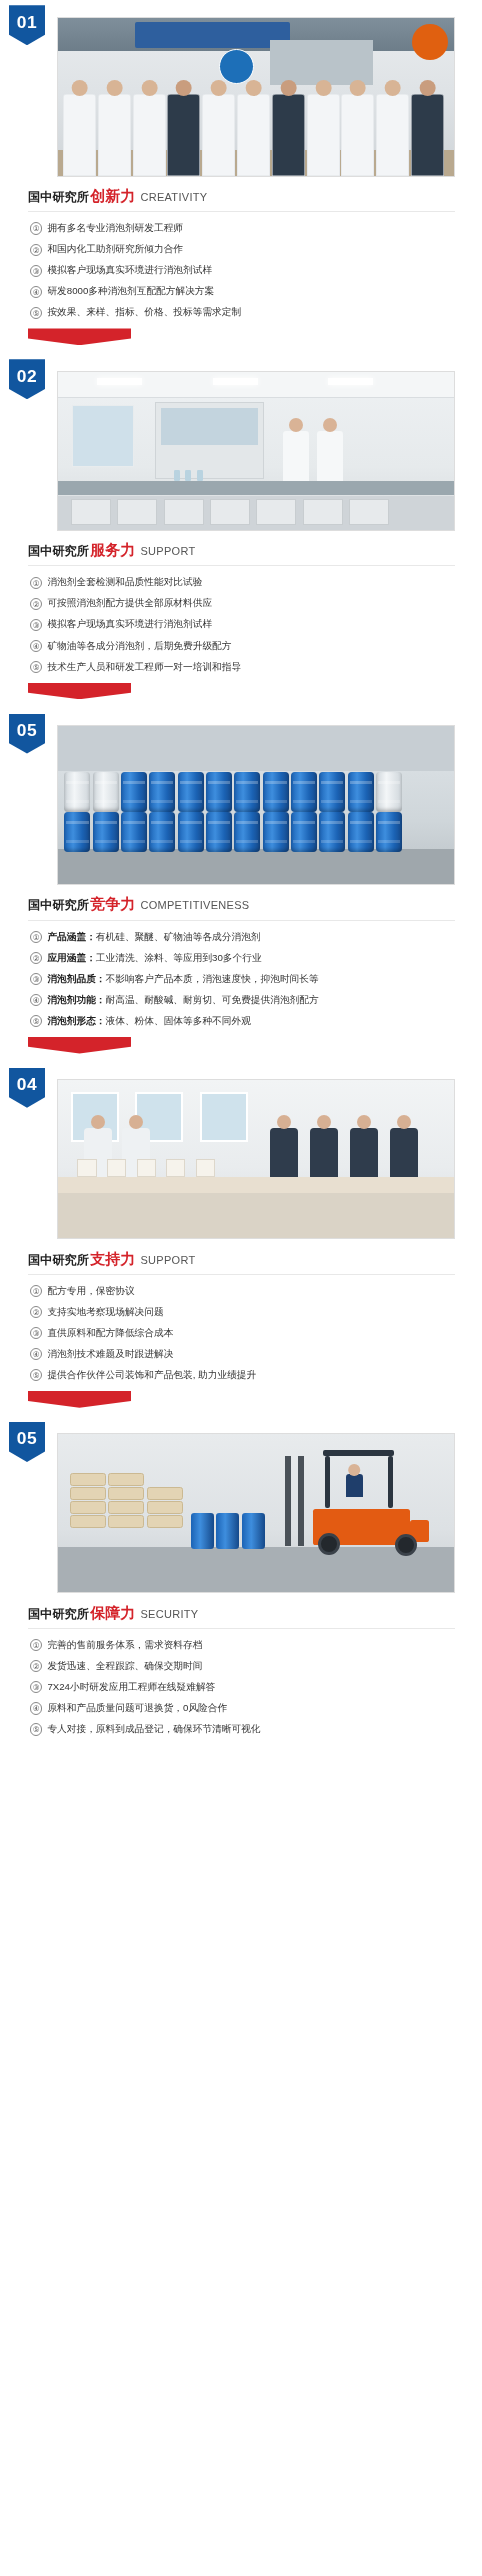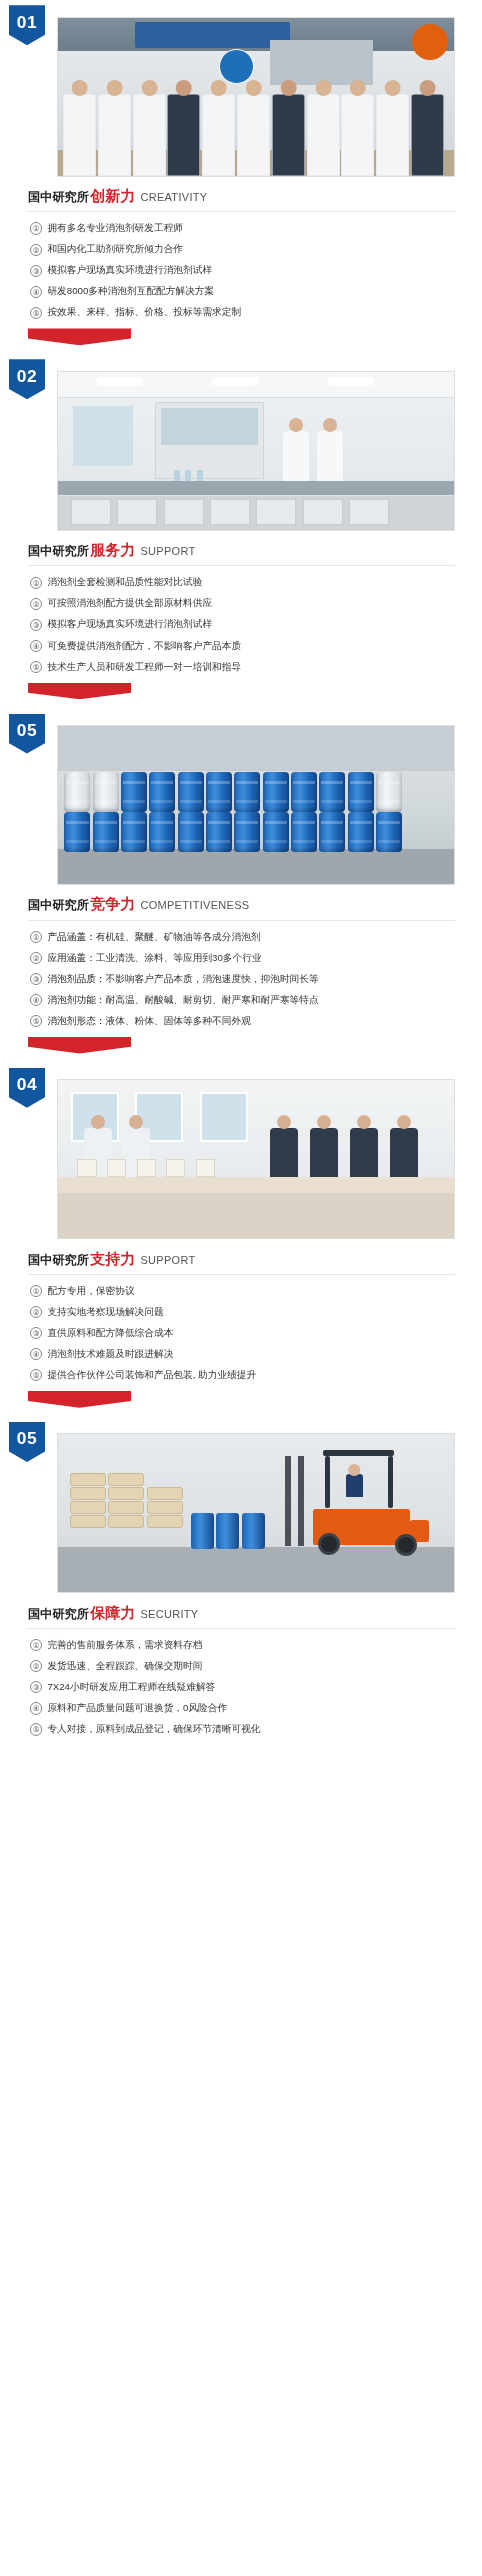--- a/index.html
+++ b/index.html
@@ -115,21 +115,21 @@
     font-size: 7.7px;
     line-height: 11px;
     text-align: center;
     margin-right: 5.2px;
     margin-top: 1.3px;
     background: #ffffff;
   }
   .list li .txt { flex: 1 1 auto; }
   .list li .txt b {
     color: #222222;
-    font-weight: normal;
+    font-weight: bold;
   }
 
   
   .redbar-wrap {
     margin: 9px 0 0 28px;
     height: 19.3px;
   }
   .redbar {
     width: 103px;
     height: 16.7px;
@@ -326,21 +326,21 @@
       <li>
           <span class="circ">②</span>
           <span class="txt">可按照消泡剂配方提供全部原材料供应</span>
         </li>
       <li>
           <span class="circ">③</span>
           <span class="txt">模拟客户现场真实环境进行消泡剂试样</span>
         </li>
       <li>
           <span class="circ">④</span>
-          <span class="txt">可免费提供消泡剂配方，不影响客户产品本质</span>
+          <span class="txt">矿物油等各成分消泡剂，后期免费升级配方</span>
         </li>
       <li>
           <span class="circ">⑤</span>
           <span class="txt">技术生产人员和研发工程师一对一培训和指导</span>
         </li>
     </ul>
 
     <div class="redbar-wrap">
       <div class="redbar"></div>
     </div>
@@ -398,21 +398,21 @@
       <li>
           <span class="circ">②</span>
           <span class="txt"><b>应用涵盖：</b><span>工业清洗、涂料、等应用到30多个行业</span></span>
         </li>
       <li>
           <span class="circ">③</span>
           <span class="txt"><b>消泡剂品质：</b><span>不影响客户产品本质，消泡速度快，抑泡时间长等</span></span>
         </li>
       <li>
           <span class="circ">④</span>
-          <span class="txt"><b>消泡剂功能：</b><span>耐高温、耐酸碱、耐剪切、耐严寒和耐严寒等特点</span></span>
+          <span class="txt"><b>消泡剂功能：</b><span>耐高温、耐酸碱、耐剪切、可免费提供消泡剂配方</span></span>
         </li>
       <li>
           <span class="circ">⑤</span>
           <span class="txt"><b>消泡剂形态：</b><span>液体、粉体、固体等多种不同外观</span></span>
         </li>
     </ul>
 
     <div class="redbar-wrap">
       <div class="redbar"></div>
     </div>

